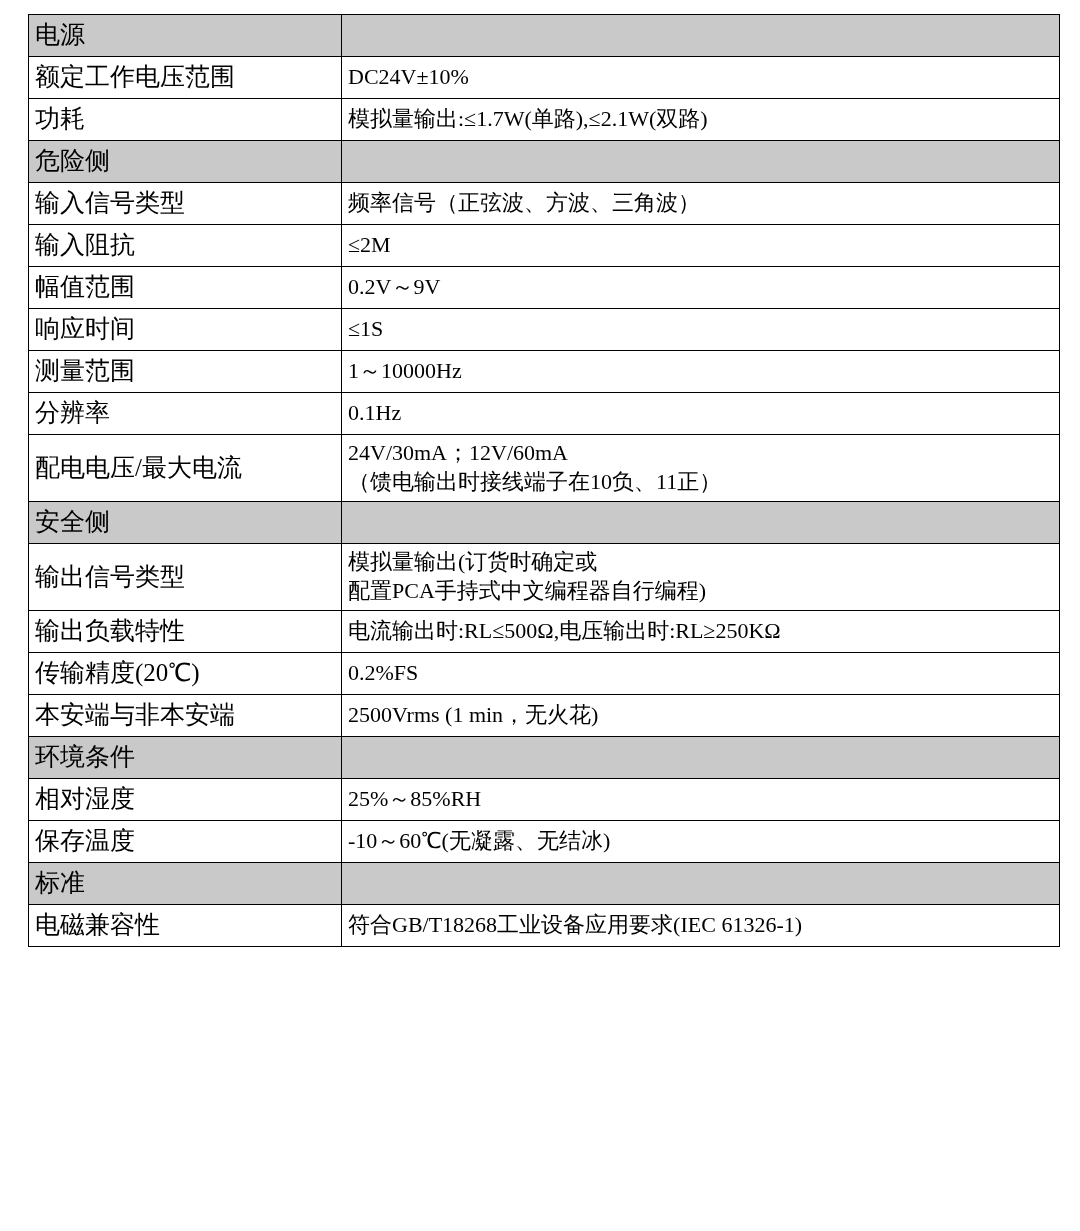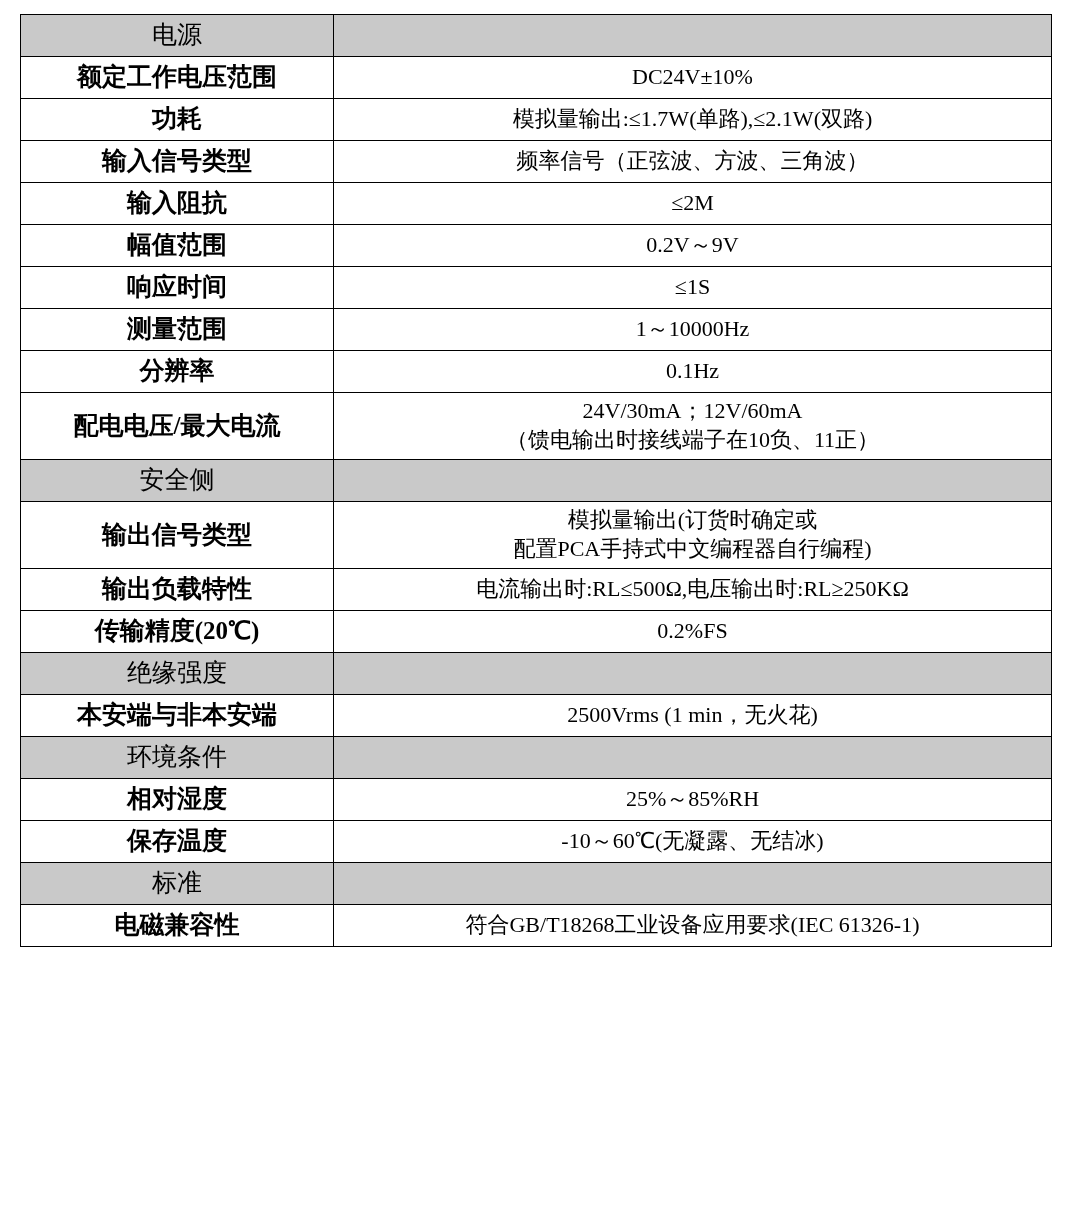--- a/index.html
+++ b/index.html
@@ -11,41 +11,39 @@
     width: 1080px;
     height: 1231px;
     font-family: "Liberation Serif", serif;
     color: #000000;
   }
   .page {
     position: relative;
     width: 916px;
     height: 1231px;
     box-sizing: border-box;
-    padding: 14px 22px 14px 20px;
-    text-align: center;
+    padding: 14px 22px 14px 28px;
   }
   table.spec {
     border-collapse: collapse;
     width: 1032px;
     table-layout: fixed;
   }
   table.spec td {
     border: 1px solid #000000;
     vertical-align: middle;
     padding: 3px 6px 5px 6px;
     line-height: 1.32;
   }
   td.label {
     width: 300px;
     font-family: "Liberation Serif", serif;
     font-size: 25px;
     letter-spacing: 0px;
     white-space: nowrap;
-    font-weight: bold;
   }
   td.value {
     font-family: "Liberation Serif", serif;
     font-size: 22px;
     white-space: pre-line;
   }
   tr.section td {
     background: #c9c9c9;
   }
   tr.section td.label {
@@ -68,20 +66,24 @@
         <td class="label">电源</td>
         <td class="value"></td>
       </tr>
       <tr>
         <td class="label">额定工作电压范围</td>
         <td class="value">DC24V±10%</td>
       </tr>
       <tr>
         <td class="label">功耗</td>
         <td class="value">模拟量输出:≤1.7W(单路),≤2.1W(双路)</td>
+      </tr>
+      <tr class="section">
+        <td class="label">危险侧</td>
+        <td class="value"></td>
       </tr>
       <tr>
         <td class="label">输入信号类型</td>
         <td class="value">频率信号（正弦波、方波、三角波）</td>
       </tr>
       <tr>
         <td class="label">输入阻抗</td>
         <td class="value">≤2M</td>
       </tr>
       <tr>
@@ -115,24 +117,20 @@
 配置PCA手持式中文编程器自行编程)</td>
       </tr>
       <tr>
         <td class="label">输出负载特性</td>
         <td class="value sm">电流输出时:RL≤500Ω,电压输出时:RL≥250KΩ</td>
       </tr>
       <tr>
         <td class="label">传输精度(20℃)</td>
         <td class="value">0.2%FS</td>
       </tr>
-      <tr class="section">
-        <td class="label">绝缘强度</td>
-        <td class="value"></td>
-      </tr>
       <tr>
         <td class="label">本安端与非本安端</td>
         <td class="value">2500Vrms (1 min，无火花)</td>
       </tr>
       <tr class="section">
         <td class="label">环境条件</td>
         <td class="value"></td>
       </tr>
       <tr>
         <td class="label">相对湿度</td>

